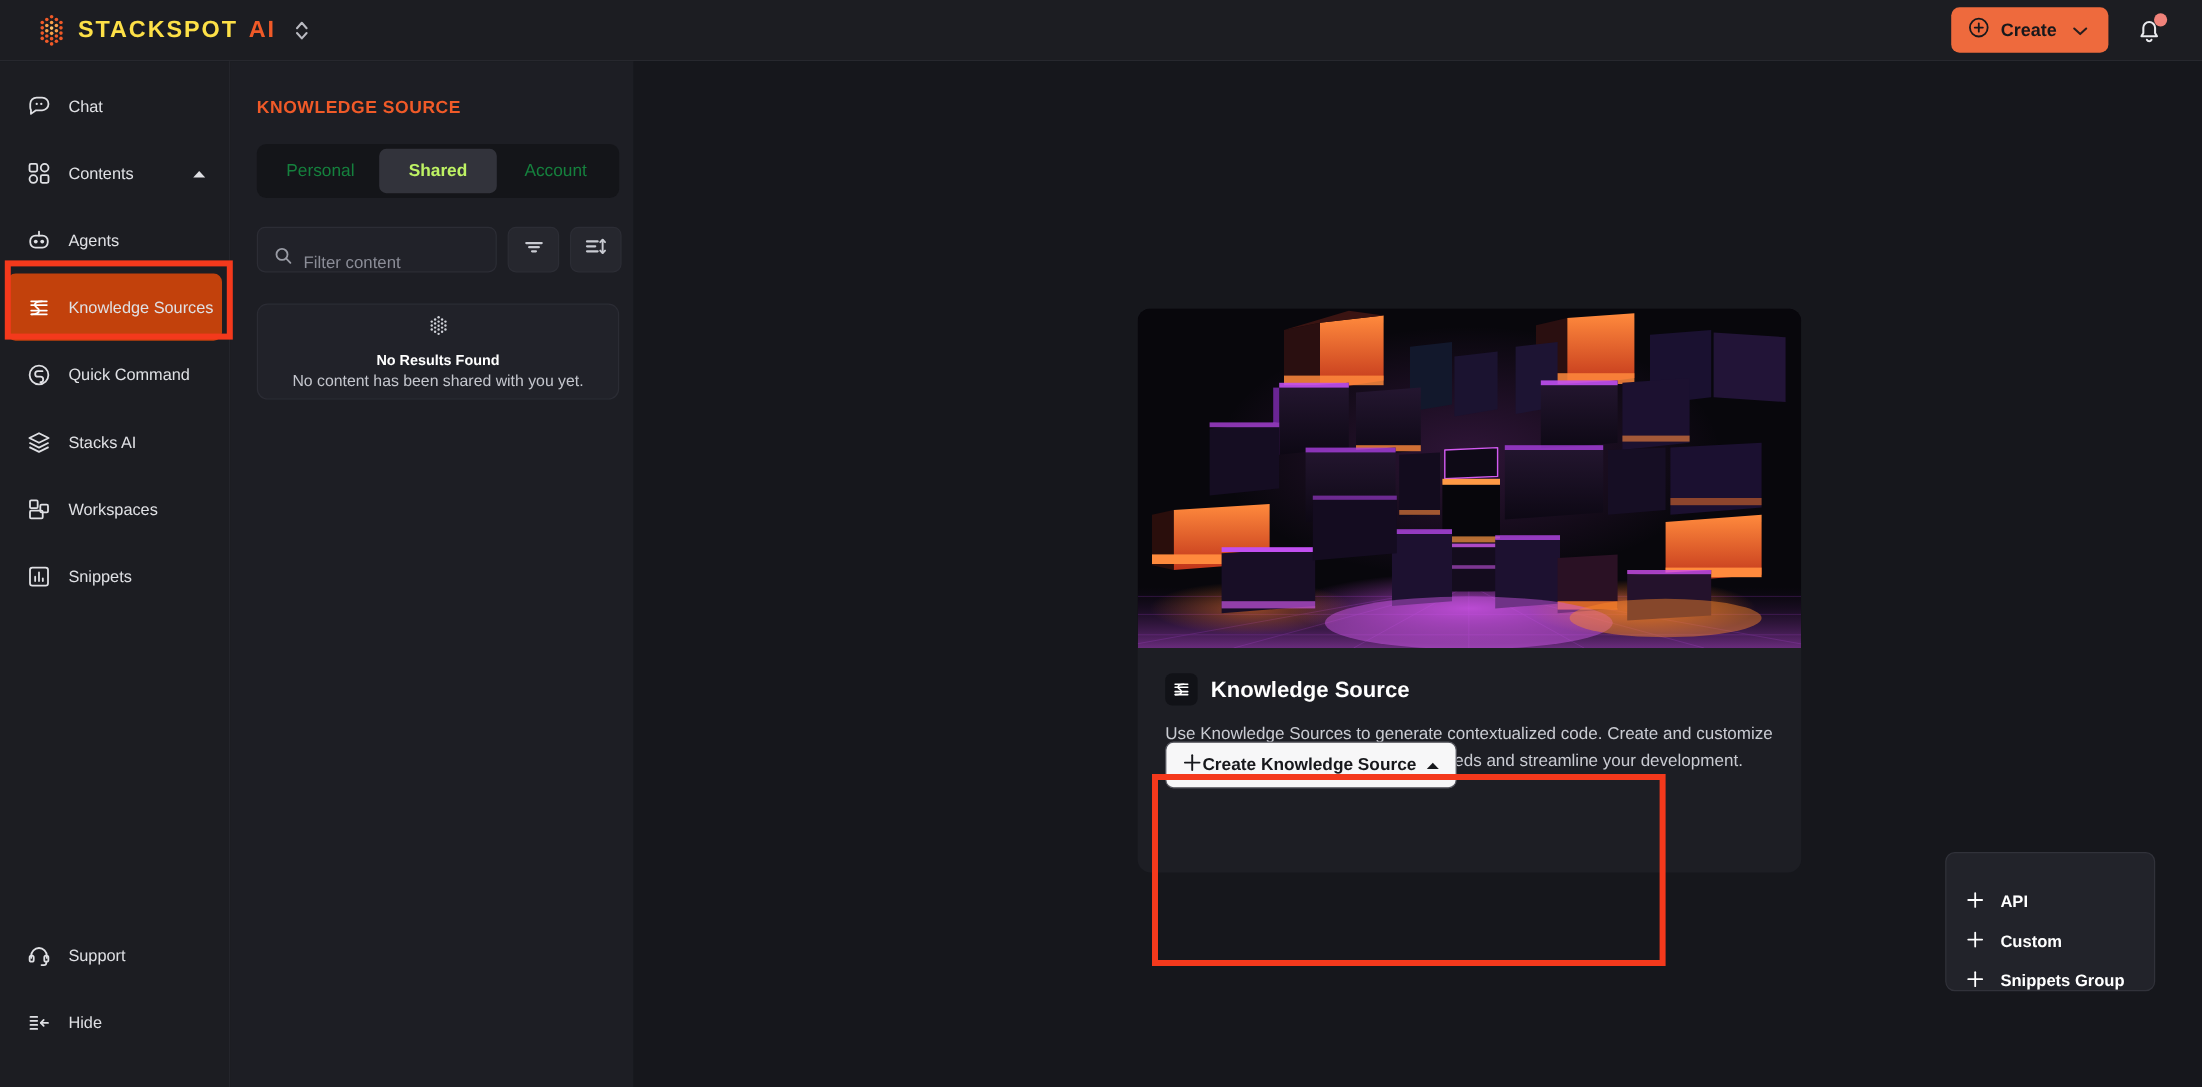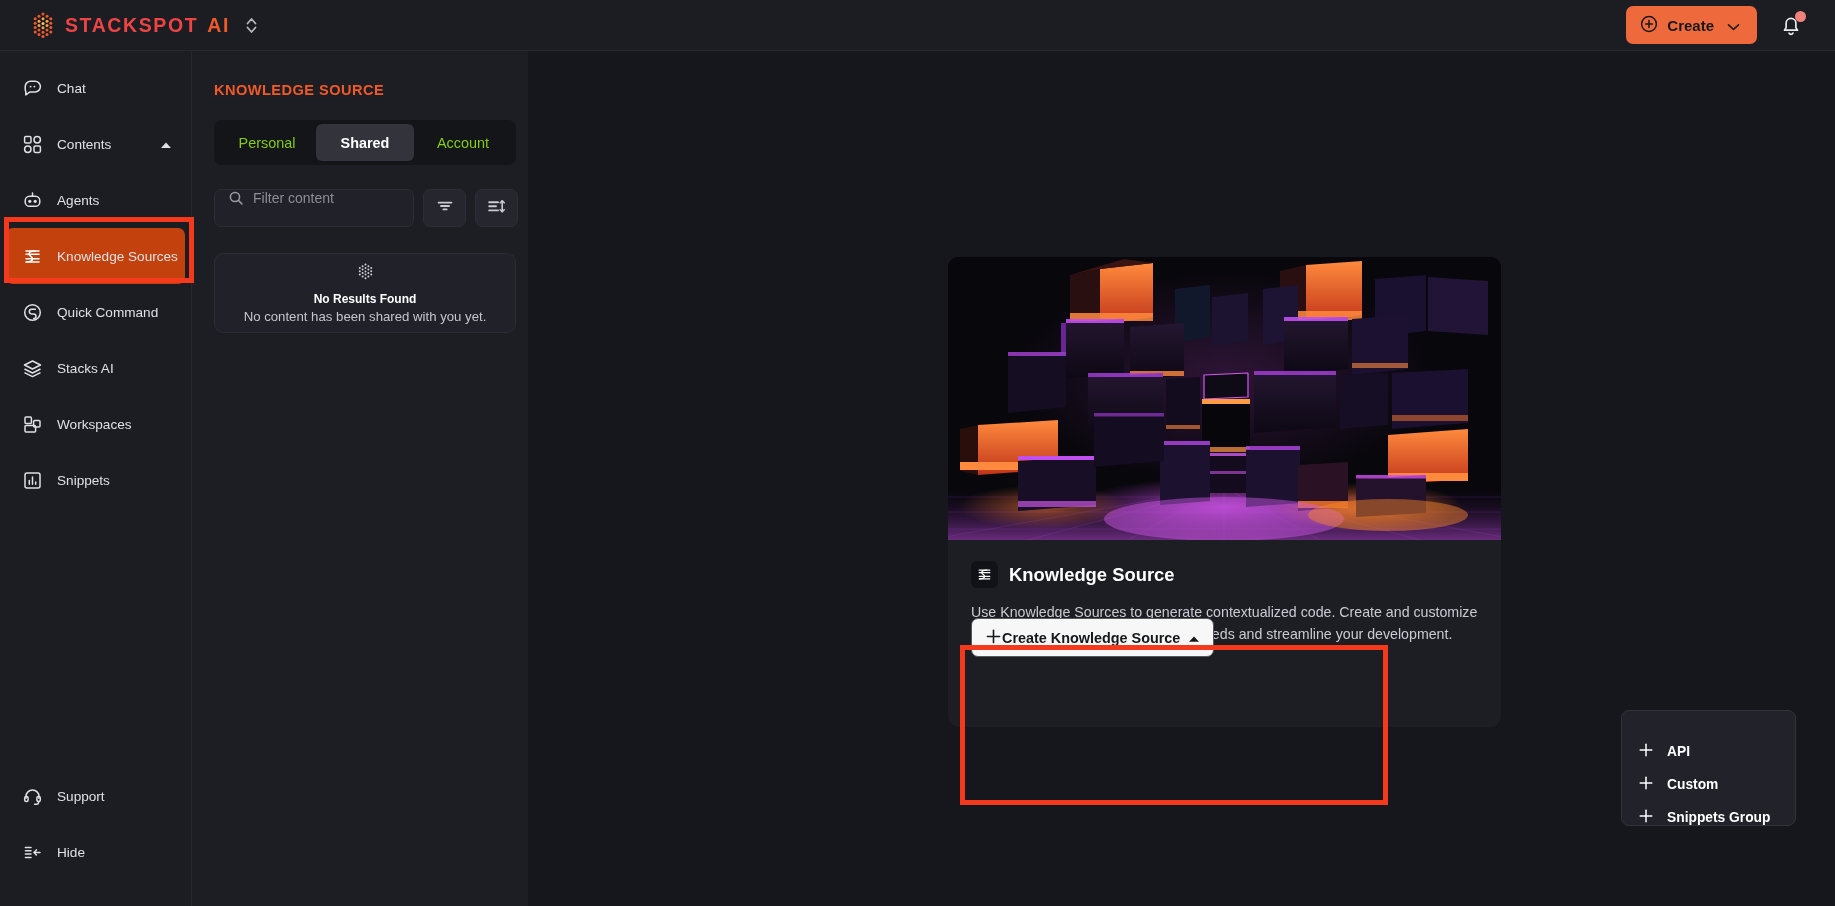--- a/index.html
+++ b/index.html
@@ -15,21 +15,21 @@
   
   .topbar {
     position: absolute; left: 0; top: 0; width: 1835px; height: 51px;
     background: #1c1d22;
     border-bottom: 1px solid #27282e;
     display: flex; align-items: center;
   }
   .brand { display: flex; align-items: center; gap: 9px; margin-left: 30px; }
   .brand-mark { width: 26px; height: 28px; flex: 0 0 26px; }
   .brand-word {
-    color: #ef4444; font-size: 19.5px; font-weight: 700;
+    color: #fde047; font-size: 19.5px; font-weight: 700;
     letter-spacing: 1.6px;
   }
   .brand-ai {
     color: #f05a28; font-size: 19.5px; font-weight: 700; letter-spacing: 1.6px;
   }
   .brand-switch { margin-left: 6px; display:flex; flex-direction:column; gap:2px; align-items:center; }
   .brand-switch svg { display:block; }
 
   .topbar-right {
     margin-left: auto; display: flex; align-items: center; gap: 22px; margin-right: 30px;
@@ -80,29 +80,29 @@
     letter-spacing: .45px;
     margin: 31px 0 0 22px;
   }
   .tabs {
     display: flex; margin: 22px 0 0 22px;
     background: #141519; border-radius: 8px;
     width: 302px; height: 45px; padding: 4px;
   }
   .tab {
     flex: 1; display: flex; align-items: center; justify-content: center;
-    color: #84cc16; font-size: 14.4px; border-radius: 6px; cursor: pointer;
-  }
-  .tab.active { background: #32333b; color: #ffffff; font-weight: 700; }
+    color: #15803d; font-size: 14.4px; border-radius: 6px; cursor: pointer;
+  }
+  .tab.active { background: #32333b; color: #bef264; font-weight: 700; }
 
   .filterrow { display: flex; gap: 9px; margin: 24px 0 0 22px; }
   .search-box {
     width: 200px; height: 38px; background: #212229;
     border: 1px solid #2c2d35; border-radius: 7px;
-    display: flex; align-items: flex-start; gap: 9px; padding-left: 13px;
+    display: flex; align-items: flex-end; gap: 9px; padding-left: 13px;
   }
   .search-box input {
     background: transparent; border: none; outline: none;
     color: #d7d8dd; font-size: 14px; font-family: inherit; width: 140px;
   }
   .search-box input::placeholder { color: #8b8d97; }
   .icon-btn {
     width: 43px; height: 38px; background: #26272e;
     border: 1px solid #2c2d35; border-radius: 7px;
     display: flex; align-items: center; justify-content: center; cursor: pointer;

